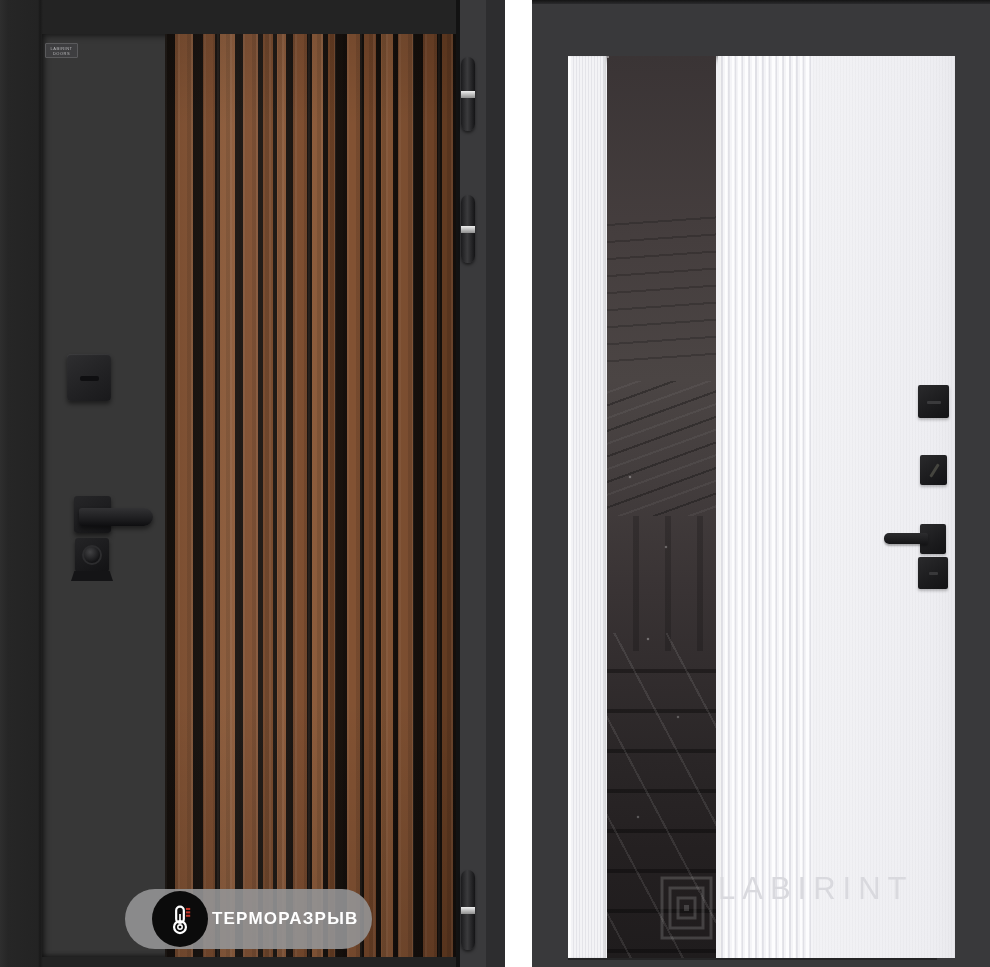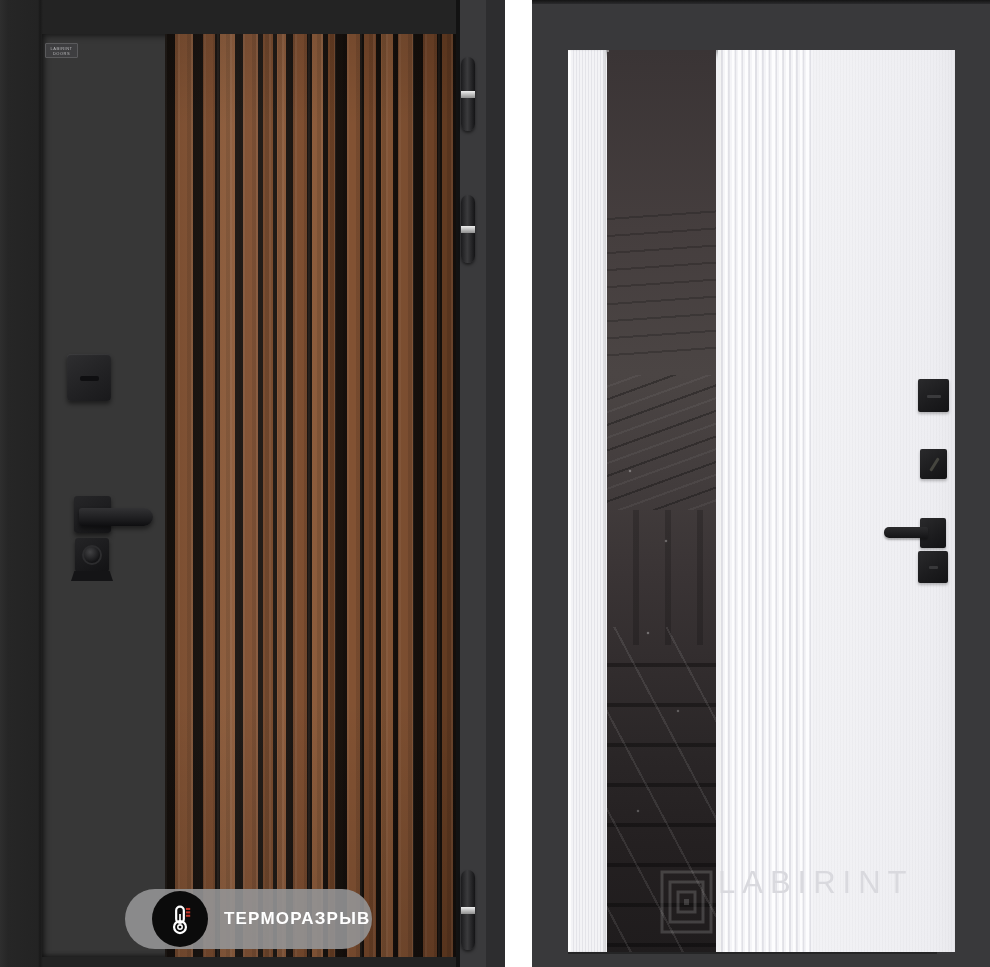--- a/index.html
+++ b/index.html
@@ -60,26 +60,26 @@
     border-radius:50%;background:radial-gradient(circle at 38% 32%,#424244,#141416 70%);
     border:2px solid #2c2c2e;box-sizing:border-box;}
   #lf-base-flare{left:71px;top:571px;width:42px;height:10px;background:#141416;
     clip-path:polygon(8% 0,92% 0,100% 100%,0 100%);}
 
   #thermo-badge{left:125px;top:889px;width:247px;height:60px;border-radius:30px;
     background:var(--badge-pill);display:flex;align-items:center;}
   #thermo-circle{width:56px;height:56px;border-radius:50%;background:var(--badge-circle);
     margin-left:27px;flex:0 0 auto;display:flex;align-items:center;justify-content:center;}
   #thermo-badge .label{color:var(--badge-text);font-size:17px;font-weight:600;
-    letter-spacing:1.2px;margin-left:16px;white-space:nowrap;}
+    letter-spacing:1.2px;margin-left:4px;white-space:nowrap;}
 
   
   #photo-right{left:532px;top:0;width:458px;height:967px;background:var(--right-frame);}
   #photo-right .topline{left:0;top:0;width:100%;height:4px;background:linear-gradient(180deg,#141414,#2b2b2d);}
-  #rf-leaf{left:36px;top:50px;width:369px;height:902px;background:var(--right-leaf);
+  #rf-leaf{left:36px;top:56px;width:369px;height:902px;background:var(--right-leaf);
     box-shadow:inset 0 9px 8px -7px rgba(0,0,0,0.45), 0 2px 0 rgba(0,0,0,0.35);}
   #rf-strip-lines{left:0;top:0;width:38px;height:100%;
     background:linear-gradient(90deg,rgba(255,255,255,0.9) 0 3px,rgba(0,0,0,0) 3px),
       repeating-linear-gradient(90deg,#f3f3f6 0 2px,#e4e4e9 2px 3px);
     box-shadow:inset -2px 0 2px rgba(0,0,0,0.12);}
   #rf-mirror{left:39px;top:0;width:109px;height:100%;overflow:hidden;
     background:linear-gradient(180deg,#3a3435 0%,#453e3e 20%,var(--mirror-top) 36%,#443e3e 46%,#3a3435 58%,#322d2e 68%,#2a2627 78%,#242021 88%,var(--mirror-bottom) 100%);}
   #rf-mirror .ceil{position:absolute;left:0;right:0;top:17%;height:17%;opacity:.75;
     background:repeating-linear-gradient(176deg,rgba(0,0,0,0) 0 15px,rgba(0,0,0,0.25) 15px 17px);}
   #rf-mirror .cornice{position:absolute;left:0;right:0;top:36%;height:15%;

